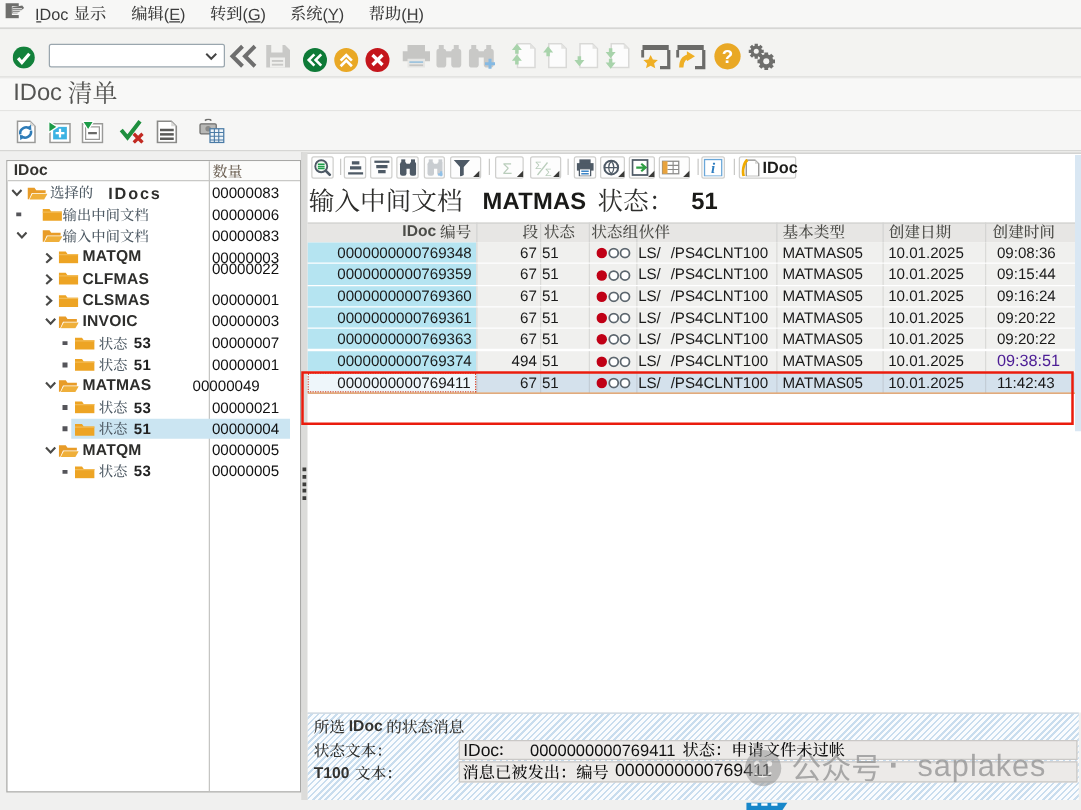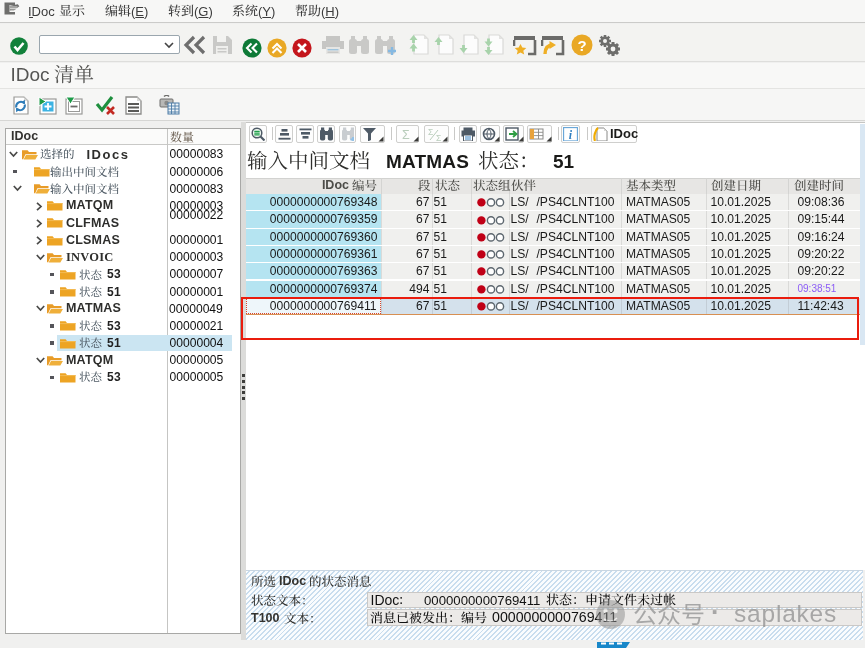--- a/index.html
+++ b/index.html
@@ -358,21 +358,21 @@
   </svg>
 <span style="position:absolute;left:66.0px;top:233.77px;font-size:12.5px;line-height:12.5px;color:#2e2e2c;white-space:pre;font-weight:bold;letter-spacing:0.20px;">CLSMAS</span>
 <span style="position:absolute;left:169.5px;top:234.11px;font-size:12.1px;line-height:12.1px;color:#111;white-space:pre;">00000001</span>
 <svg style="position:absolute;left:36px;top:253.97500000000002px;" width="9" height="7">
     <path d="M0.8 1l3.7 4 3.7-4" stroke="#4a4a48" stroke-width="1.7" fill="none"></path>
   </svg>
 <svg style="position:absolute;left:47px;top:251.77500000000003px" width="16" height="11">
     <path d="M0 1.2h5.6l1.4 1.9h7.5v2.2H3.4L1.2 10.3H0z" fill="#e89c28"></path>
     <path d="M4 6H16l-2.7 4.5H1.6z" fill="#efaf3a"></path>
   </svg>
-<span style="position:absolute;left:66.0px;top:250.92px;font-size:12.5px;line-height:12.5px;color:#2e2e2c;white-space:pre;font-weight:bold;letter-spacing:0.20px;font-family:Liberation Serif, serif;">INVOIC</span>
+<span style="position:absolute;left:66.0px;top:250.92px;font-size:12.5px;line-height:12.5px;color:#2e2e2c;white-space:pre;font-weight:bold;letter-spacing:0.20px;">INVOIC</span>
 <span style="position:absolute;left:169.5px;top:251.26px;font-size:12.1px;line-height:12.1px;color:#111;white-space:pre;">00000003</span>
 <div class="abs" style="left:50px;top:272.8px;width:3.5px;height:3.5px;background:#55555a"></div>
 <svg style="position:absolute;left:60px;top:268.925px" width="16" height="11">
     <path d="M0 1.2h5.6l1.4 1.9h8.5v7.4H0z" fill="#eda424"></path>
     <path d="M0 3.6h15.5" stroke="#f3bb55" stroke-width="1"></path>
   </svg>
 <svg style="position:absolute;left:79.0px;top:268.53px;" width="23.0" height="13.2">
     <g fill="#4e5a64" transform="translate(0,10.12) scale(0.01150,-0.01150)">
       <use href="#g24"></use>
       <use href="#g25" x="1000"></use>
@@ -394,21 +394,21 @@
 <span style="position:absolute;left:107.0px;top:285.64px;font-size:12.0px;line-height:12.0px;color:#222;white-space:pre;font-weight:bold;letter-spacing:0.30px;">51</span>
 <span style="position:absolute;left:169.5px;top:285.56px;font-size:12.1px;line-height:12.1px;color:#111;white-space:pre;">00000001</span>
 <svg style="position:absolute;left:36px;top:305.42499999999995px;" width="9" height="7">
     <path d="M0.8 1l3.7 4 3.7-4" stroke="#4a4a48" stroke-width="1.7" fill="none"></path>
   </svg>
 <svg style="position:absolute;left:47px;top:303.22499999999997px" width="16" height="11">
     <path d="M0 1.2h5.6l1.4 1.9h7.5v2.2H3.4L1.2 10.3H0z" fill="#e89c28"></path>
     <path d="M4 6H16l-2.7 4.5H1.6z" fill="#efaf3a"></path>
   </svg>
 <span style="position:absolute;left:66.0px;top:302.37px;font-size:12.5px;line-height:12.5px;color:#2e2e2c;white-space:pre;font-weight:bold;letter-spacing:0.20px;">MATMAS</span>
-<span style="position:absolute;left:169px;top:302.71px;font-size:12.1px;line-height:12.1px;color:#111;white-space:pre;">00000049</span>
+<span style="position:absolute;left:154px;top:302.71px;font-size:12.1px;line-height:12.1px;color:#111;white-space:pre;">00000049</span>
 <div class="abs" style="left:50px;top:324.3px;width:3.5px;height:3.5px;background:#55555a"></div>
 <svg style="position:absolute;left:60px;top:320.37499999999994px" width="16" height="11">
     <path d="M0 1.2h5.6l1.4 1.9h8.5v7.4H0z" fill="#eda424"></path>
     <path d="M0 3.6h15.5" stroke="#f3bb55" stroke-width="1"></path>
   </svg>
 <svg style="position:absolute;left:79.0px;top:319.98px;" width="23.0" height="13.2">
     <g fill="#4e5a64" transform="translate(0,10.12) scale(0.01150,-0.01150)">
       <use href="#g24"></use>
       <use href="#g25" x="1000"></use>
     </g>
@@ -772,21 +772,21 @@
 <span style="position:absolute;left:433.5px;top:282.66px;font-size:12.1px;line-height:12.1px;color:#1a1a1a;white-space:pre;">51</span>
 <svg style="position:absolute;left:476.5px;top:284.7px;" width="28" height="9">
     <circle cx="4.4" cy="4.4" r="4.2" fill="#c00016"></circle>
     <circle cx="14" cy="4.4" r="3.6" fill="#fff" stroke="#5d676f" stroke-width="1.4"></circle>
     <circle cx="23" cy="4.4" r="3.6" fill="#fff" stroke="#5d676f" stroke-width="1.4"></circle>
   </svg>
 <span style="position:absolute;left:510.5px;top:282.66px;font-size:12.1px;line-height:12.1px;color:#1a1a1a;white-space:pre;">LS/</span>
 <span style="position:absolute;left:536.5px;top:282.66px;font-size:12.1px;line-height:12.1px;color:#1a1a1a;white-space:pre;">/PS4CLNT100</span>
 <span style="position:absolute;left:626.0px;top:282.66px;font-size:12.1px;line-height:12.1px;color:#1a1a1a;white-space:pre;">MATMAS05</span>
 <span style="position:absolute;left:710.5px;top:282.66px;font-size:12.1px;line-height:12.1px;color:#1a1a1a;white-space:pre;">10.01.2025</span>
-<span style="position:absolute;left:797.5px;top:282.66px;font-size:10px;line-height:12.1px;color:#8b5cf6;white-space:pre;">09:38:51</span>
+<span style="position:absolute;left:797.5px;top:282.66px;font-size:13px;line-height:12.1px;color:#4c1d95;white-space:pre;">09:38:51</span>
 <div class="abs" style="left:246.0px;top:297.8px;width:134.5px;height:16.3px;background:#eef6fa"></div>
 <div class="abs" style="left:381.0px;top:297.8px;width:478.5px;height:16.3px;background:#d4e1ec"></div>
 <div class="abs" style="left:380.5px;top:297.8px;width:1px;height:16.3px;background:#c3cdd6"></div>
 <div class="abs" style="left:432.0px;top:297.8px;width:1px;height:16.3px;background:#c3cdd6"></div>
 <div class="abs" style="left:470.5px;top:297.8px;width:1px;height:16.3px;background:#c3cdd6"></div>
 <div class="abs" style="left:508.5px;top:297.8px;width:1px;height:16.3px;background:#c3cdd6"></div>
 <div class="abs" style="left:620.5px;top:297.8px;width:1px;height:16.3px;background:#c3cdd6"></div>
 <div class="abs" style="left:706.0px;top:297.8px;width:1px;height:16.3px;background:#c3cdd6"></div>
 <div class="abs" style="left:788.0px;top:297.8px;width:1px;height:16.3px;background:#c3cdd6"></div>
 <div class="abs" style="left:246.0px;top:297.8px;width:134.5px;height:16.3px;border:1px dotted #d8442b"></div>

